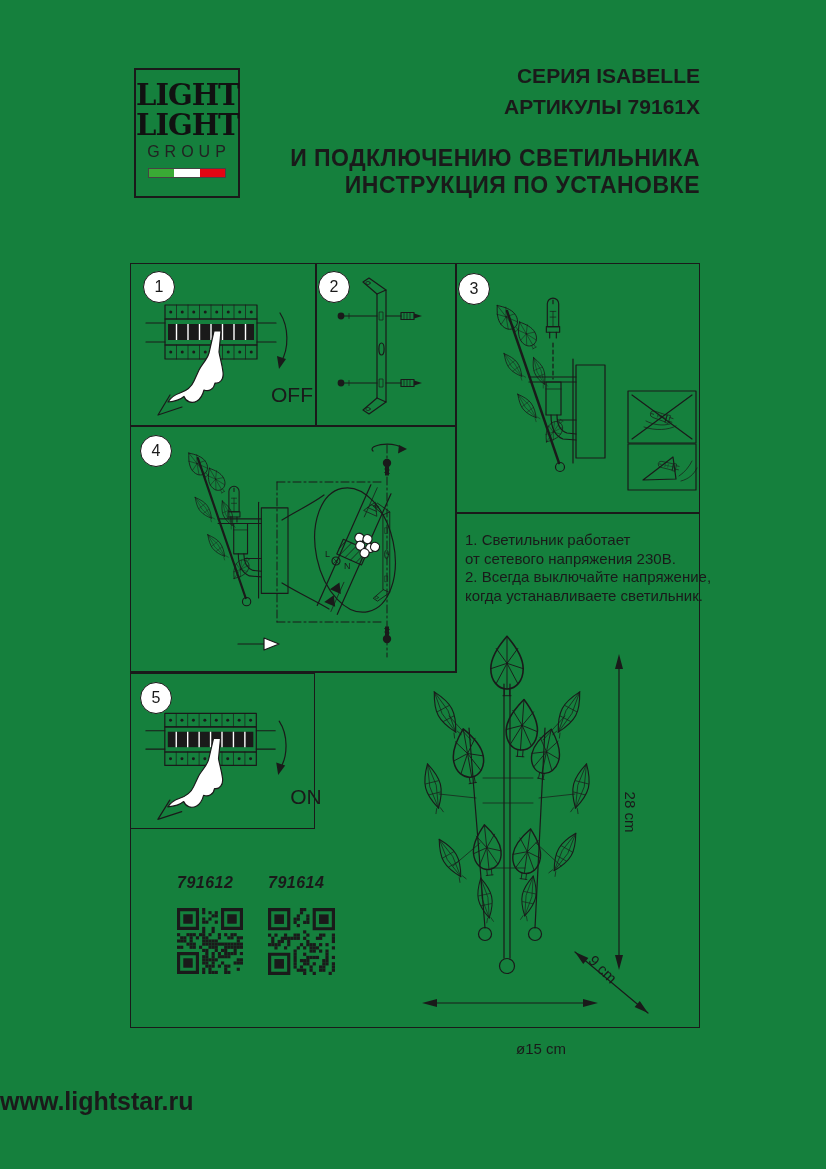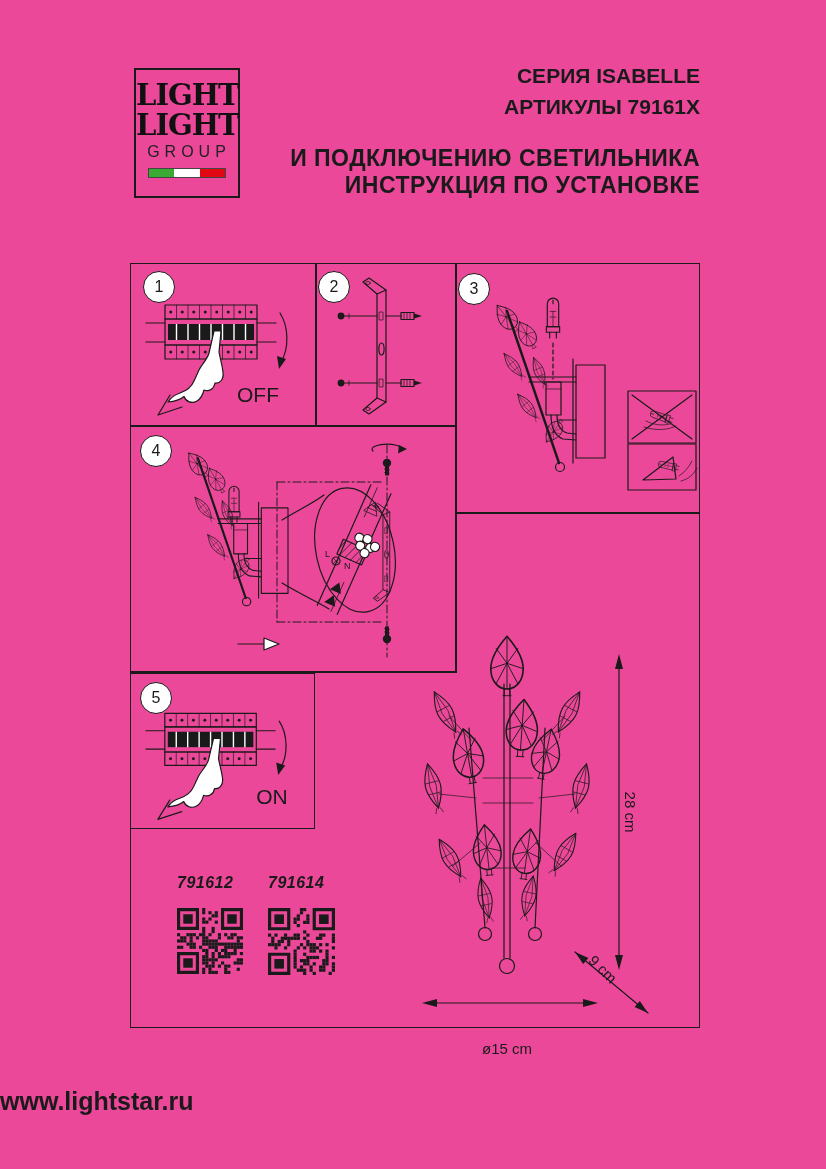--- a/index.html
+++ b/index.html
@@ -1,17 +1,17 @@
 <!DOCTYPE html>
 <html style="--ink: #1a1a1a; --green: #3aaa35; --red: #e30613;"><head>
 <meta charset="utf-8">
 <style>
   :root{ --ink:#1a1a1a; --green:#3aaa35; --red:#e30613; }
   html,body{margin:0;padding:0;background:#fff;}
-  .page{position:relative;width:826px;height:1169px;background:#ec4899;overflow:hidden;
+  .page{position:relative;width:826px;height:1169px;background:#15803d;overflow:hidden;
         font-family:"Liberation Sans",sans-serif;color:var(--ink);}
   .abs{position:absolute;}
   
   .logo-box{left:134px;top:68px;width:106px;height:130px;border:2px solid var(--ink);
             box-sizing:border-box;text-align:center;padding-top:10px;}
   .logo-word{font-family:"DejaVu Serif",serif;font-weight:700;font-size:29px;line-height:30px;
              letter-spacing:-1px;color:#111;}
   .logo-group{font-size:16px;letter-spacing:5px;margin-top:3px;margin-left:4px;color:#222;}
   .logo-flag{margin:7px auto 0;width:76px;height:8px;border:1px solid #444;display:flex;}
   .logo-flag span{flex:1;height:100%;}
@@ -30,21 +30,21 @@
   
   .ln{fill:none;stroke:var(--ink);stroke-width:1.2;stroke-linecap:round;stroke-linejoin:round;}
   .s08{stroke-width:0.7;}
   .th{stroke-width:2.4;}
   .fl{fill:var(--ink);stroke:none;}
   .wn{fill:#fff;stroke:var(--ink);stroke-width:1.2;stroke-linejoin:round;}
   .dash{stroke-dasharray:4 3;}
   .dashdot{stroke-dasharray:8 3 2 3;stroke-width:1;}
   .tiny{font-family:"Liberation Sans",sans-serif;font-size:9px;fill:var(--ink);}
   
-  .lbl{transform:translate(-50%,-50%);white-space:nowrap;}
+  .lbl{transform:translate(-50%,-50%);white-space:nowrap;margin-left:34px;}
   .switch-lbl{font-size:21px;font-weight:500;}
   .dim-lbl{font-size:15px;}
   .rot90{transform:translate(-50%,-50%) rotate(90deg);}
   .rot45{transform:translate(-50%,-50%) rotate(45deg);}
   
   .notes{left:465px;top:531px;font-size:15px;line-height:18.6px;}
   
   .pcode{font-size:16px;font-weight:700;letter-spacing:.5px;font-style:italic;}
   .qr{fill:var(--ink);}
   
@@ -277,20 +277,26 @@
     <text class="tiny" x="214" y="144">N</text>
     <path class="ln" d="M108,219 L134,219"></path>
     <path class="wn" d="M134,213 L149,219 L134,225 Z"></path>
   </svg>
 
   <svg class="abs" style="left:130px;top:673px" width="184" height="156" viewBox="0 0 185 162" preserveAspectRatio="none">
     <use href="#sym-breaker"></use>
   </svg>
   <span class="abs lbl switch-lbl" style="left:272px;top:797px">ON</span>
 
+  <div class="abs notes">
+    <div>1. Светильник работает</div>
+    <div>от сетевого напряжения 230В.</div>
+    <div>2. Всегда выключайте напряжение,</div>
+    <div>когда устанавливаете светильник.</div>
+  </div>
 
   <div class="abs pcode" style="left:177px;top:874px">791612</div>
   <div class="abs pcode" style="left:268px;top:874px">791614</div>
   <svg class="abs qr" style="left:177px;top:908px" width="66" height="66" viewBox="0 0 84 84">
       <rect x="32" y="0" width="4" height="4"></rect>
       <rect x="32" y="4" width="4" height="4"></rect>
       <rect x="40" y="4" width="4" height="4"></rect>
       <rect x="48" y="4" width="4" height="4"></rect>
       <rect x="44" y="8" width="4" height="4"></rect>
       <rect x="48" y="8" width="4" height="4"></rect>

